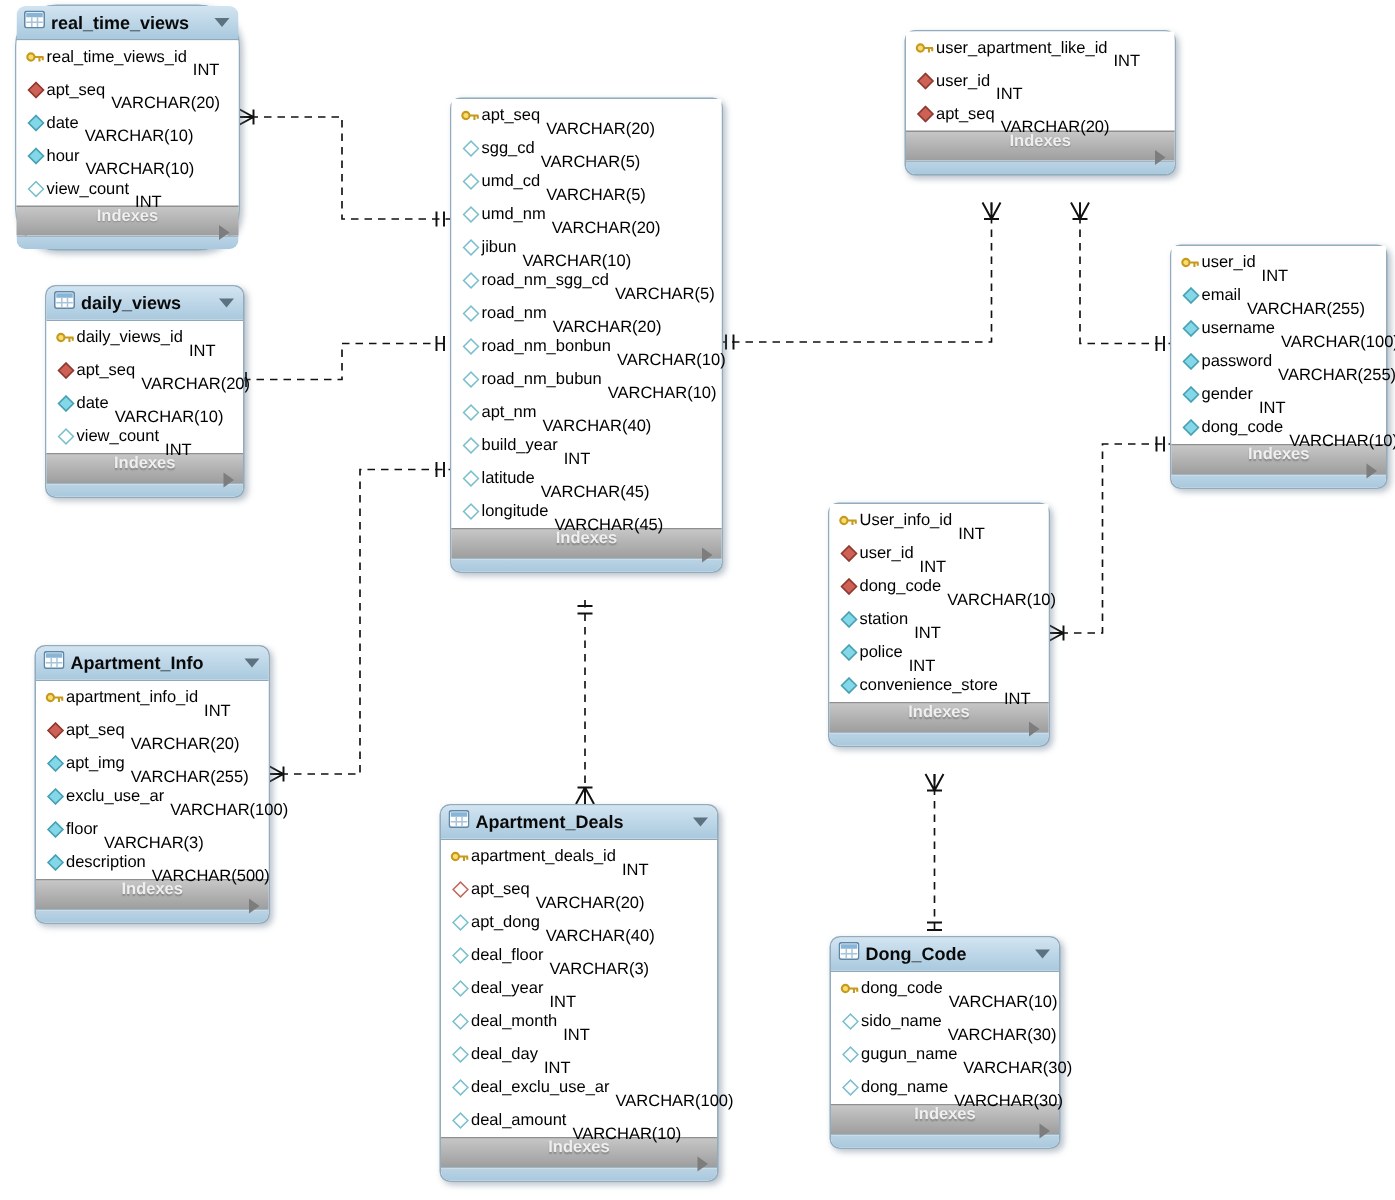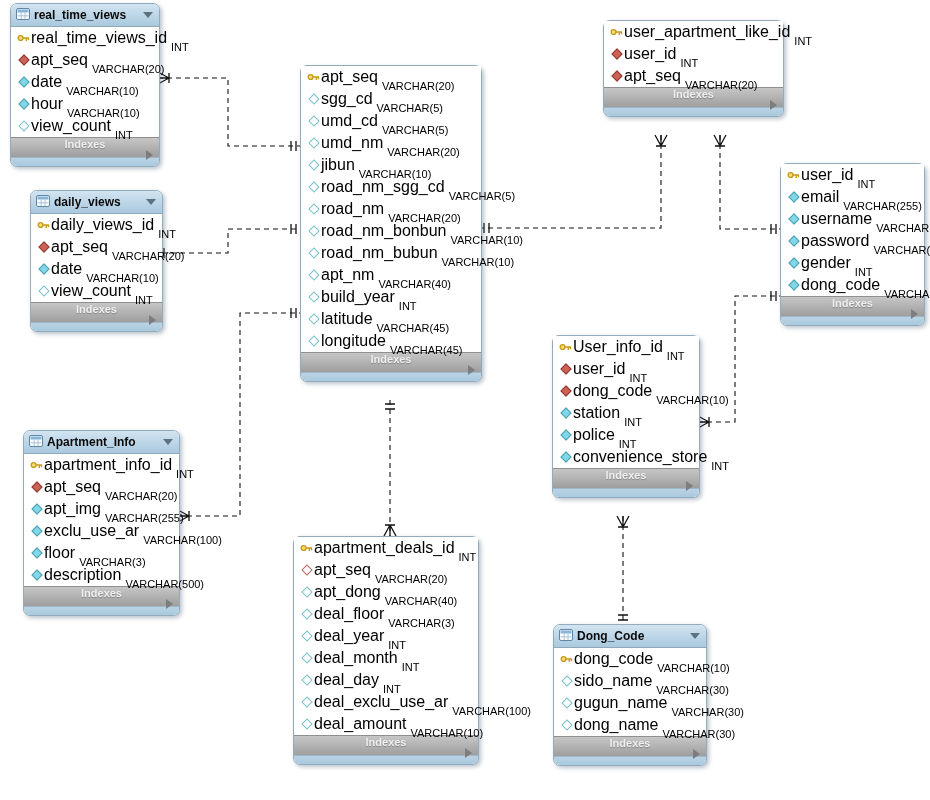--- a/index.html
+++ b/index.html
@@ -15,21 +15,21 @@
   .collapse-arrow{margin-left:auto;width:0;height:0;border-left:5px solid transparent;
               border-right:5px solid transparent;border-top:6px solid #5d7280;}
   .tbl-body{background:#fff;}
   .field-row{height:22px;display:flex;align-items:center;padding-left:5px;white-space:nowrap;}
   .ic-box{width:15px;display:flex;justify-content:center;align-items:center;flex:none;}
   .diamond{width:6px;height:6px;transform:rotate(45deg);border:1px solid;}
   .ic-foreign-key .diamond{background:#cd6155;border-color:#8e3a31;}
   .ic-foreign-key-nullable .diamond{background:#fff;border-color:#c0685c;}
   .ic-attribute .diamond{background:#82d8e8;border-color:#4a9fb0;}
   .ic-attribute-nullable .diamond{background:#fff;border-color:#79c0cc;}
-  .f-name{font-size:16px;color:#000;margin-right:4px;text-align:right;}
+  .f-name{font-size:11px;color:#000;margin-right:4px;text-align:right;}
   .f-type{font-size:11px;color:#000;margin-top:18px;}
   .tbl-indexes{height:19px;display:flex;align-items:center;padding:0 6px;
               background:linear-gradient(#c6c6c6,#9e9e9e);border-top:1px solid #8f8f8f;flex-direction:column;}
   .idx-label{font-size:11px;font-weight:bold;color:#efefef;text-shadow:0 1px 1px rgba(0,0,0,.25);}
   .idx-arrow{margin-left:auto;width:0;height:0;border-top:5px solid transparent;
               border-bottom:5px solid transparent;border-left:7px solid #7d7d7d;}
   .tbl-footer{height:8px;background:linear-gradient(#bad3e4,#a9c9de);
               border-top:1px solid #9db6c8;border-radius:0 0 6px 6px;}
 </style>
 </head>
@@ -63,21 +63,21 @@
       </g>
       <g>
         <path d="M698 422 L735 422 L735 296 L780 296" fill="none" stroke="#111111" stroke-width="1.1" stroke-dasharray="5 4"></path>
         <path d="M709.0 422.0 L698.0 428.0 M709.0 422.0 L698.0 416.0 M709.0 422.0 L698.0 422.0 M709.0 427.0 L709.0 417.0 M776.0 291.0 L776.0 301.0 M771.0 291.0 L771.0 301.0" fill="none" stroke="#111111" stroke-width="1.3"></path>
       </g>
       <g>
         <path d="M623 516 L623 624" fill="none" stroke="#111111" stroke-width="1.1" stroke-dasharray="5 4"></path>
         <path d="M623.0 527.0 L617.0 516.0 M623.0 527.0 L629.0 516.0 M623.0 527.0 L623.0 516.0 M618.0 527.0 L628.0 527.0 M628.0 620.0 L618.0 620.0 M628.0 615.0 L618.0 615.0" fill="none" stroke="#111111" stroke-width="1.3"></path>
       </g>
     </svg>
-<div class="table-node" style="left: 10px; top: 3px; width: 148px;">
+<div class="table-node" style="left: 10px; top: 3px; width: 148px; border-radius: 28px;">
       <div class="tbl-header">
         <span><svg width="14" height="12" viewBox="0 0 14 12" xmlns="http://www.w3.org/2000/svg">
             <rect x="0.5" y="0.5" width="13" height="11" rx="1.5" fill="#fdfdfd" stroke="#5e87a8"></rect>
             <rect x="1.5" y="1.5" width="11" height="3" fill="#88b4d6"></rect>
             <line x1="5.2" y1="4.5" x2="5.2" y2="11" stroke="#a9c4d8"></line>
             <line x1="9" y1="4.5" x2="9" y2="11" stroke="#a9c4d8"></line>
             <line x1="1.5" y1="7.8" x2="12.5" y2="7.8" stroke="#a9c4d8"></line>
           </svg></span>
         <span class="tbl-title">real_time_views</span>
         <span class="collapse-arrow"></span>
@@ -341,20 +341,31 @@
           <span class="f-type">VARCHAR(45)</span>
         </div>
       </div>
       <div class="tbl-indexes">
         <span class="idx-label">Indexes</span>
         <span class="idx-arrow"></span>
       </div>
       <div class="tbl-footer"></div>
     </div>
     <div class="table-node" style="left: 293px; top: 536px; width: 184px;">
+      <div class="tbl-header">
+        <span><svg width="14" height="12" viewBox="0 0 14 12" xmlns="http://www.w3.org/2000/svg">
+            <rect x="0.5" y="0.5" width="13" height="11" rx="1.5" fill="#fdfdfd" stroke="#5e87a8"></rect>
+            <rect x="1.5" y="1.5" width="11" height="3" fill="#88b4d6"></rect>
+            <line x1="5.2" y1="4.5" x2="5.2" y2="11" stroke="#a9c4d8"></line>
+            <line x1="9" y1="4.5" x2="9" y2="11" stroke="#a9c4d8"></line>
+            <line x1="1.5" y1="7.8" x2="12.5" y2="7.8" stroke="#a9c4d8"></line>
+          </svg></span>
+        <span class="tbl-title">Apartment_Deals</span>
+        <span class="collapse-arrow"></span>
+      </div>
       <div class="tbl-body">
         <div class="field-row">
           <span class="ic-box ic-primary-key">
             <svg width="13" height="10" viewBox="0 0 13 10" xmlns="http://www.w3.org/2000/svg">
               <circle cx="3.6" cy="5" r="2.4" fill="#f9dd6d" stroke="#c69a1e" stroke-width="1.4"></circle>
               <path d="M6 5 h6 M9.3 5 v3 M11.5 5 v2.2" fill="none" stroke="#c69a1e" stroke-width="1.4"></path>
             </svg>
           </span>
           <span class="f-name">apartment_deals_id</span>
           <span class="f-type">INT</span>

